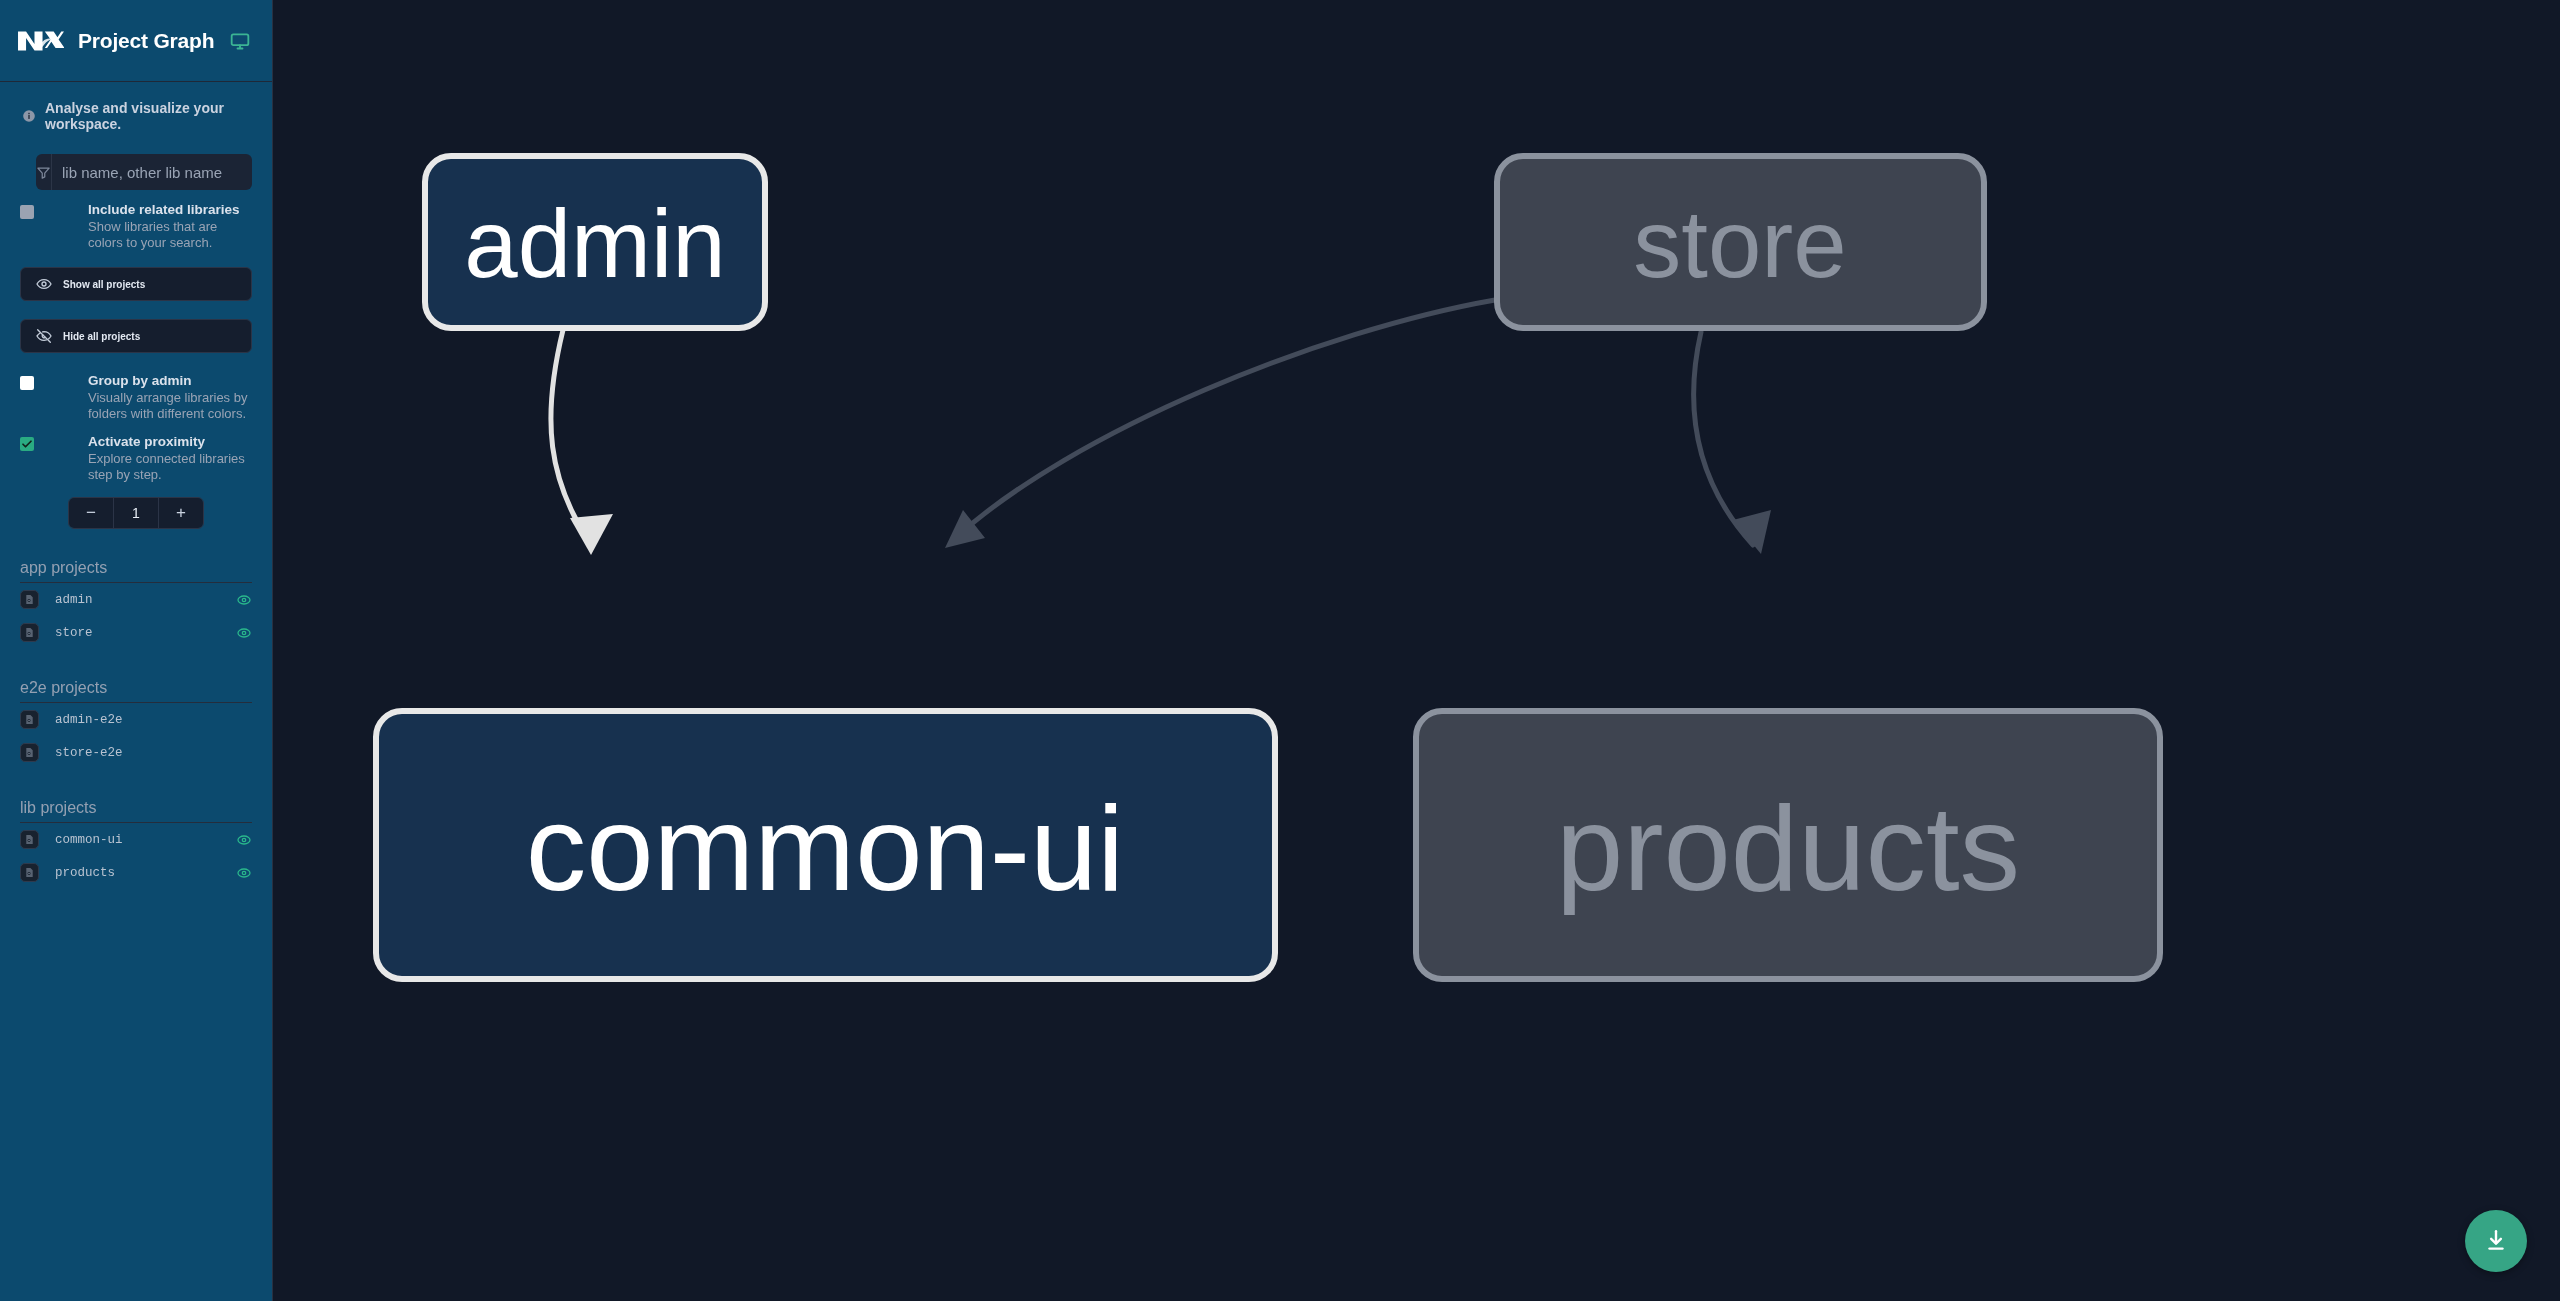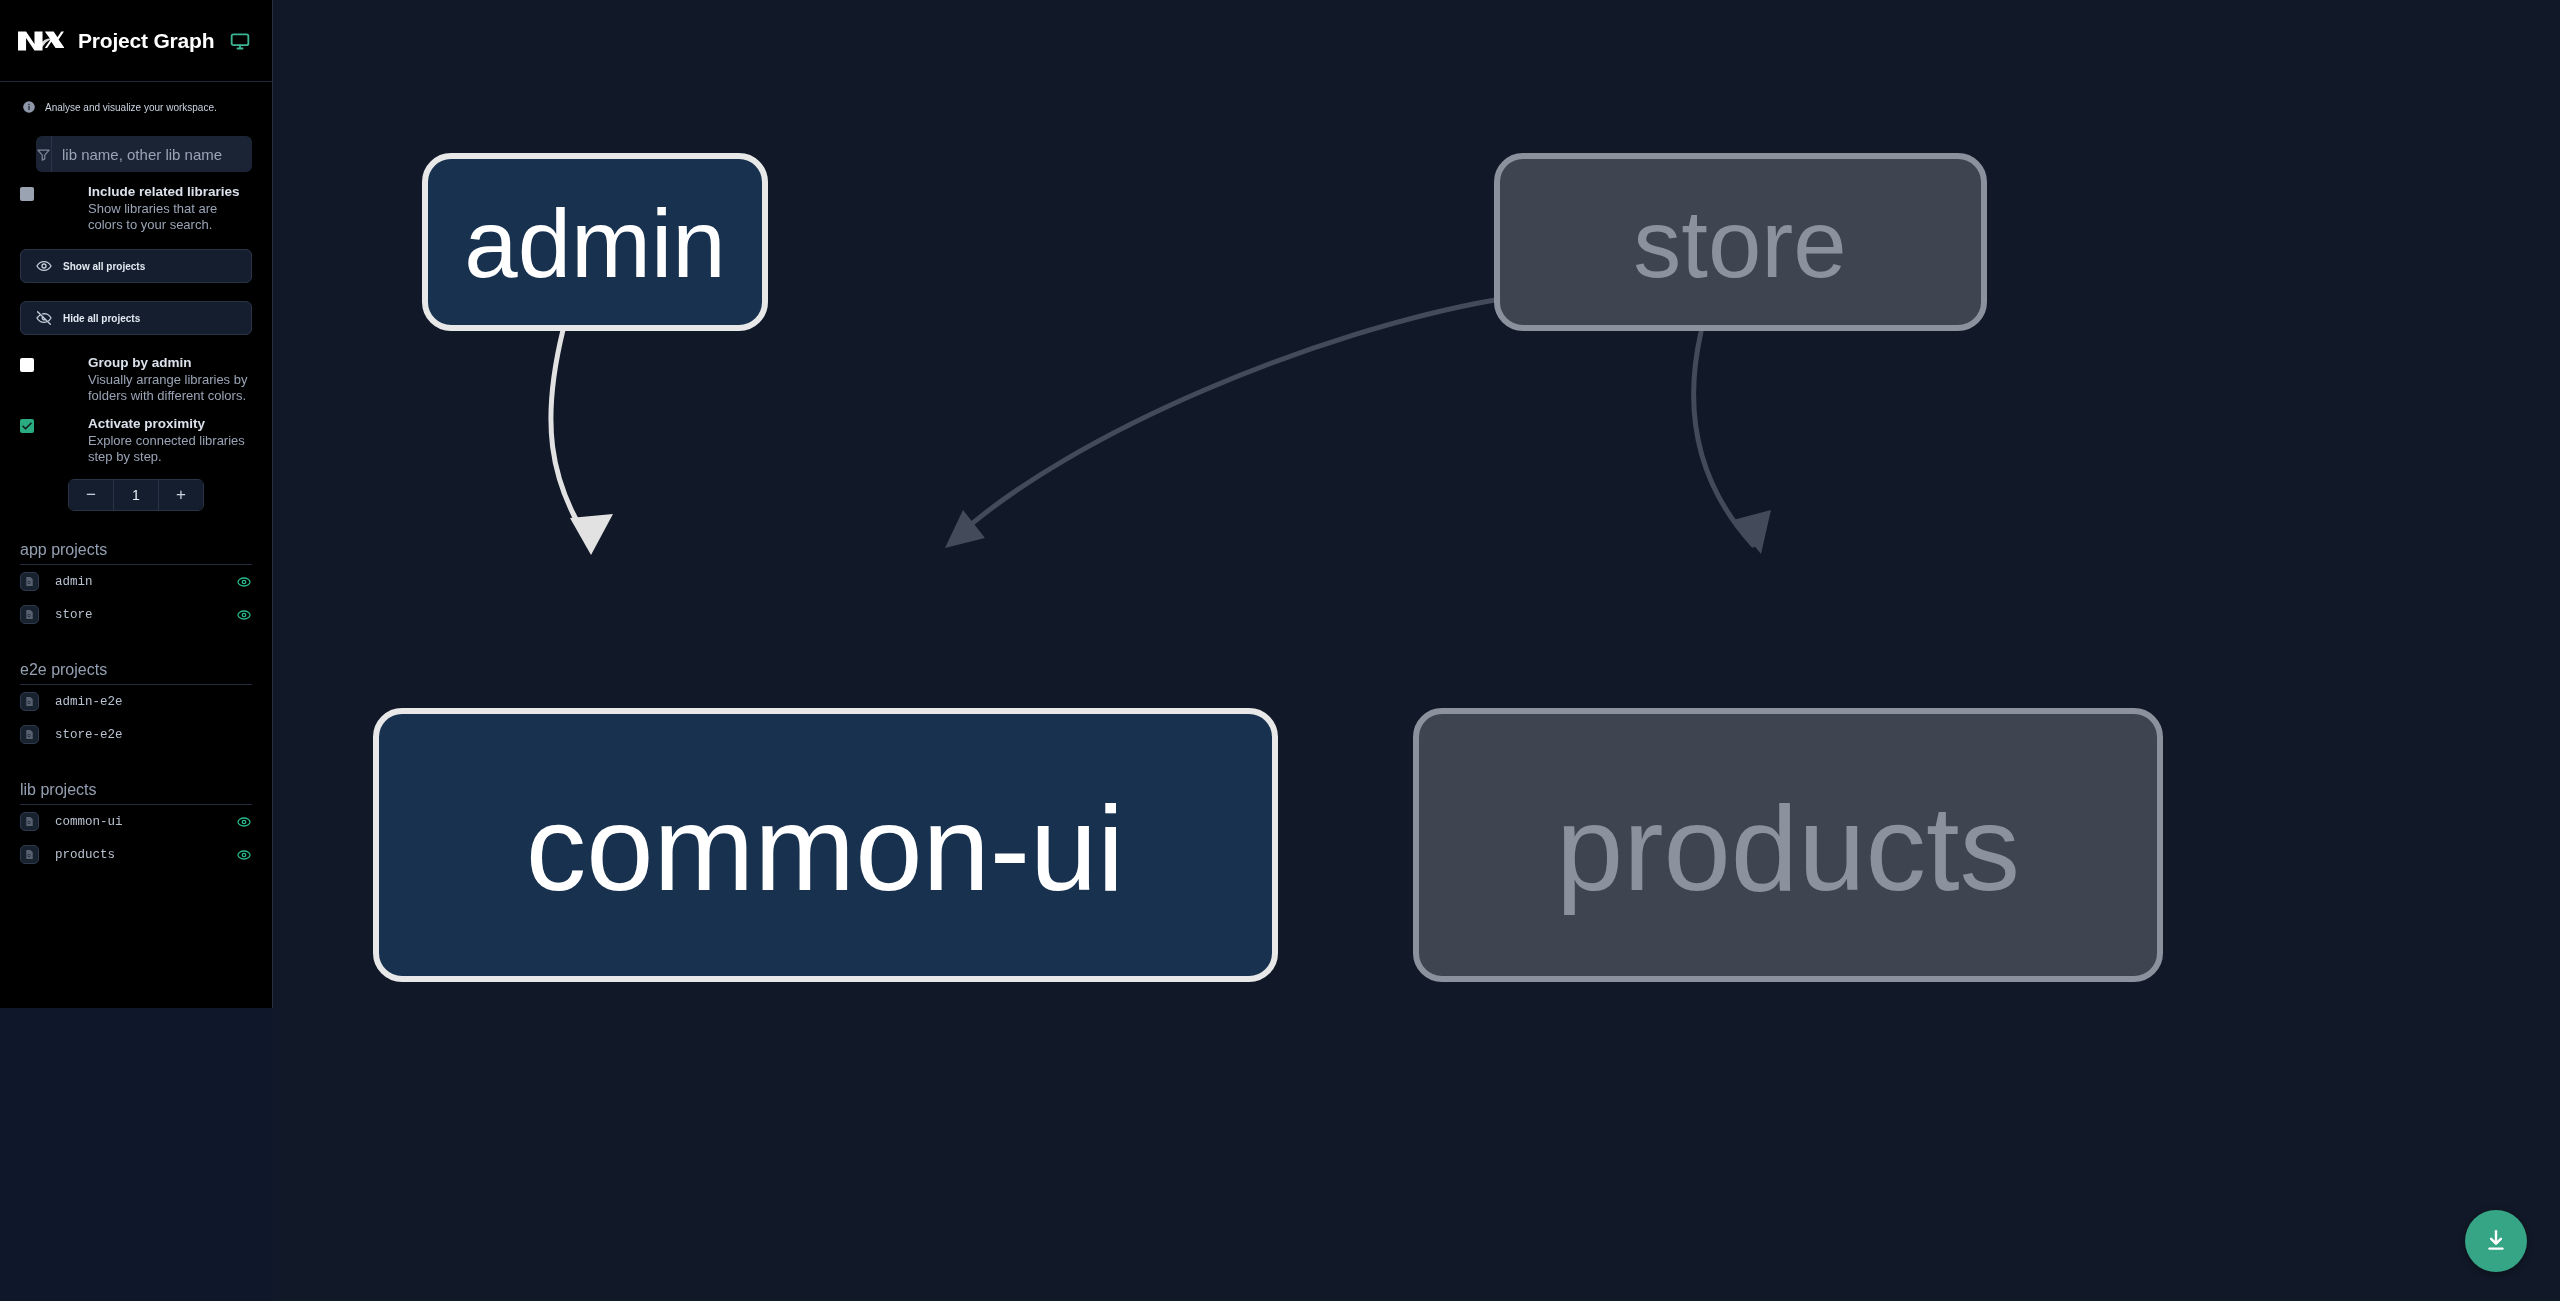--- a/index.html
+++ b/index.html
@@ -6,22 +6,22 @@
   html, body {
     width: 2560px; height: 1301px;
     background: #0f172a;
     font-family: "Liberation Sans", sans-serif;
     overflow: hidden;
   }
   #app { position: relative; width: 2560px; height: 1301px; display: flex; }
 
   
   .sidebar {
-    width: 273px; height: 1008px;
-    background: #000000;
+    width: 273px; height: 1301px;
+    background: #0c4a6e;
     border-right: 1px solid #283142;
     position: relative;
     flex: 0 0 273px;
     overflow: hidden;
   }
   .sidebar-header {
     height: 82px;
     display: flex; align-items: center;
     padding: 0 18px;
     border-bottom: 1px solid #1e2838;
@@ -31,21 +31,21 @@
     color: #ffffff; font-size: 21px; font-weight: bold;
     margin-left: 14px; letter-spacing: -0.2px;
   }
   .monitor-icon { margin-left: 16px; width: 20px; height: 20px; display:block; color:#3bb594; }
 
   .info-row {
     display: flex; align-items: center; gap: 9px;
     padding: 18px 22px 0 22px;
   }
   .info-icon { width: 14px; height: 14px; flex:0 0 14px; color:#8d97a8; display:block; }
-  .info-text { color: #cbd3e0; font-size: 10px; }
+  .info-text { color: #cbd3e0; font-size: 14px; font-weight: bold; }
 
   .filter-wrap { padding: 22px 20px 0 36px; }
   .filter-box {
     display: flex; align-items: center;
     height: 36px;
     background: #1b2435;
     border-radius: 6px;
     overflow: hidden;
   }
   .filter-icon-cell {

